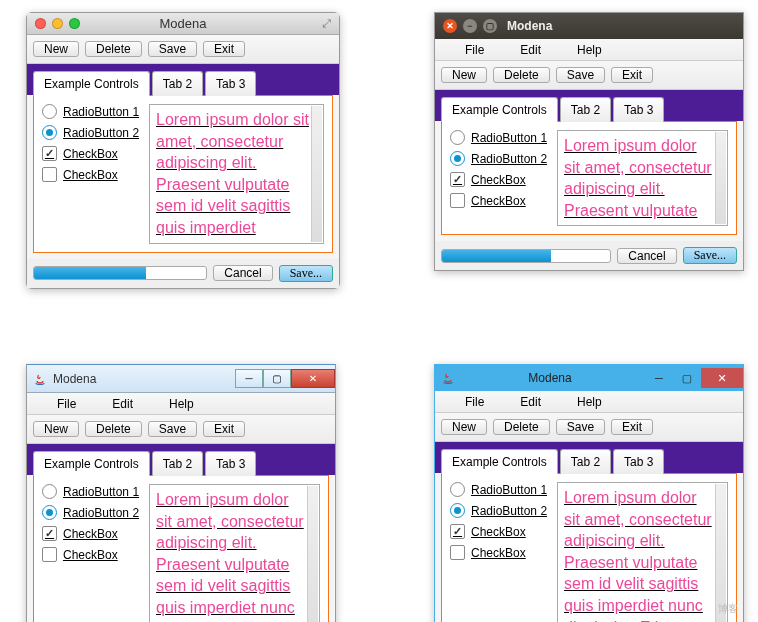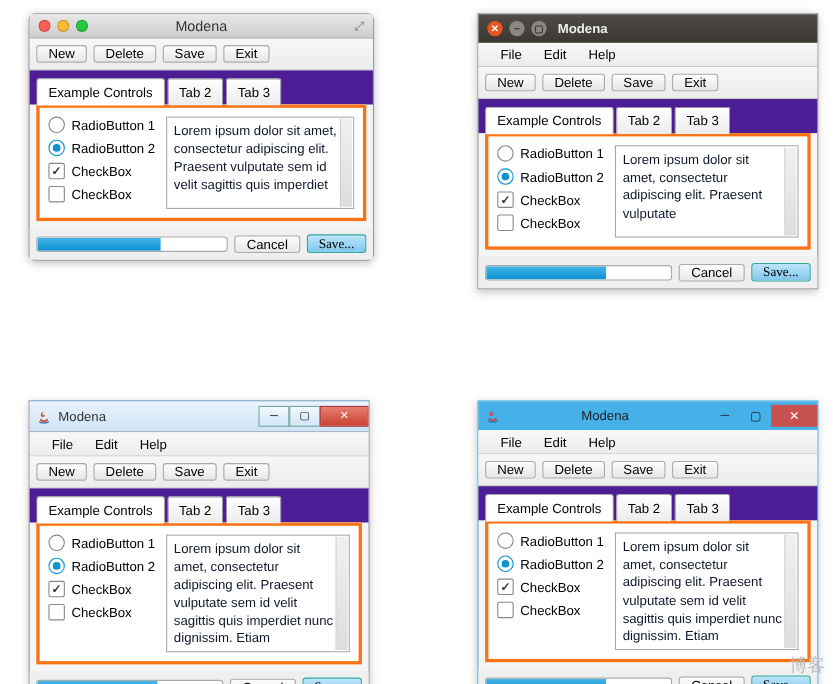--- a/index.html
+++ b/index.html
@@ -31,56 +31,56 @@
   
   .titlebar-win8 { height: 26px; background: #45b1e8; display: flex; align-items: center; padding: 0 0 0 6px; color: #222; }
   .titlebar-win8 .title { flex: 1; text-align: center; }
   .win8-btns { display: flex; }
   .win8-btn { width: 28px; height: 20px; display: flex; align-items: center; justify-content: center; font-size: 11px; }
   .win8-close { width: 42px; background: #c75050; color: #fff; }
   
   .java-icon { width: 14px; height: 14px; display: inline-flex; align-items: center; justify-content: center; }
   
   
-  .menubar { height: 22px; background: linear-gradient(#f7f7f7,#ededed); display: flex; align-items: center; padding: 0 12px; gap: 4px; border-bottom: 1px solid #ccc; }
+  .menubar { height: 22px; background: linear-gradient(#f7f7f7,#ededed); display: flex; align-items: center; padding: 0 22px; gap: 20px; border-bottom: 1px solid #ccc; }
   .menu-item { padding: 2px 8px; cursor: default; }
   
   
   .toolbar { padding: 6px; display: flex; gap: 6px; border-bottom: 1px solid #ccc; background: linear-gradient(#f7f7f7,#ececec); }
   .btn { padding: 0 10px; background: linear-gradient(#fdfdfd,#e6e6e6); border: 1px solid #aaa; border-radius: 3px; font-size: 12px; cursor: default; }
   .btn:active, .btn.primary { background: linear-gradient(#bde5fb,#7fc6ec); border-color: #3a9; font-family: Liberation Serif, serif; }
   
   
   .tabs { display: flex; padding: 6px 6px 0 6px; background: #4c1d95; }
   .tab { padding: 5px 10px; border: 1px solid #aaa; border-bottom: none; background: linear-gradient(#fefefe,#ececec); border-radius: 3px 3px 0 0; margin-right: 2px; position: relative; top: 1px; }
   .tab.active { background: #fff; z-index: 2; }
   
   
-  .content { background: #fff; border: 3px solid #f97316; margin: 0 6px 6px 6px; padding: 8px; display: flex; gap: 10px; }
+  .content { background: #fff; border: 1px solid #f97316; margin: 0 6px 6px 6px; padding: 8px; display: flex; gap: 10px; text-decoration: underline; }
   .controls { flex: 0 0 auto; }
   .ctrl-row { display: flex; align-items: center; gap: 6px; margin-bottom: 6px; font-size: 12px; }
   .radio { width: 15px; height: 15px; border-radius: 50%; border: 1.5px solid #888; display: flex; align-items: center; justify-content: center; }
   .radio.sel { border-color: #0d93d2; }
   .radio.sel::after { content: ""; width: 7px; height: 7px; background: #0d93d2; border-radius: 50%; }
   .checkbox { width: 15px; height: 15px; border: 1.5px solid #888; border-radius: 2px; display: flex; align-items: center; justify-content: center; font-size: 11px; }
   .checkbox.checked::after { content: "✓"; color: #333; font-weight: bold; }
   
-  .textarea { flex: 1; border: 1px solid #aaa; background: #fff; padding: 4px 14px 4px 6px; font-size: 12px; line-height: 1.35; position: relative; overflow: hidden; color: #0f172a; }
+  .textarea { flex: 1; border: 1px solid #aaa; background: #fff; padding: 4px 14px 4px 6px; font-size: 16px; line-height: 1.35; position: relative; overflow: hidden; color: #ec4899; }
   .textarea::after { content: ""; position: absolute; right: 1px; top: 1px; bottom: 1px; width: 10px; background: linear-gradient(#f0f0f0,#ddd); border-left: 1px solid #ccc; }
   
   .footer { display: flex; align-items: center; padding: 6px; gap: 6px; background: #efefef; }
   .progress { flex: 1; height: 14px; border: 1px solid #aaa; border-radius: 3px; background: #fff; overflow: hidden; }
   .progress-fill { height: 100%; background: linear-gradient(#45b4e8,#0d93d2); }
   
   
   #w1 { left: 26px; top: 12px; width: 314px; border-radius: 6px; }
   #w2 { left: 434px; top: 12px; width: 310px; }
   #w3 { left: 26px; top: 364px; width: 310px; border-top: 1px solid #5a8fc0; }
   #w4 { left: 434px; top: 364px; width: 310px; border: 1px solid #45b1e8; }
-  .watermark { position: absolute; right: 8px; bottom: 6px; color: #bbb; font-size: 16px; }
+  .watermark { position: absolute; right: 20px; bottom: 6px; color: #bbb; font-size: 10px; }
 </style>
 </head>
 <body>
 
 <div class="window" id="w1">
   <div class="titlebar-mac">
     <div class="mac-dots">
       <div class="mac-dot mac-red"></div>
       <div class="mac-dot mac-yellow"></div>
       <div class="mac-dot mac-green"></div>

